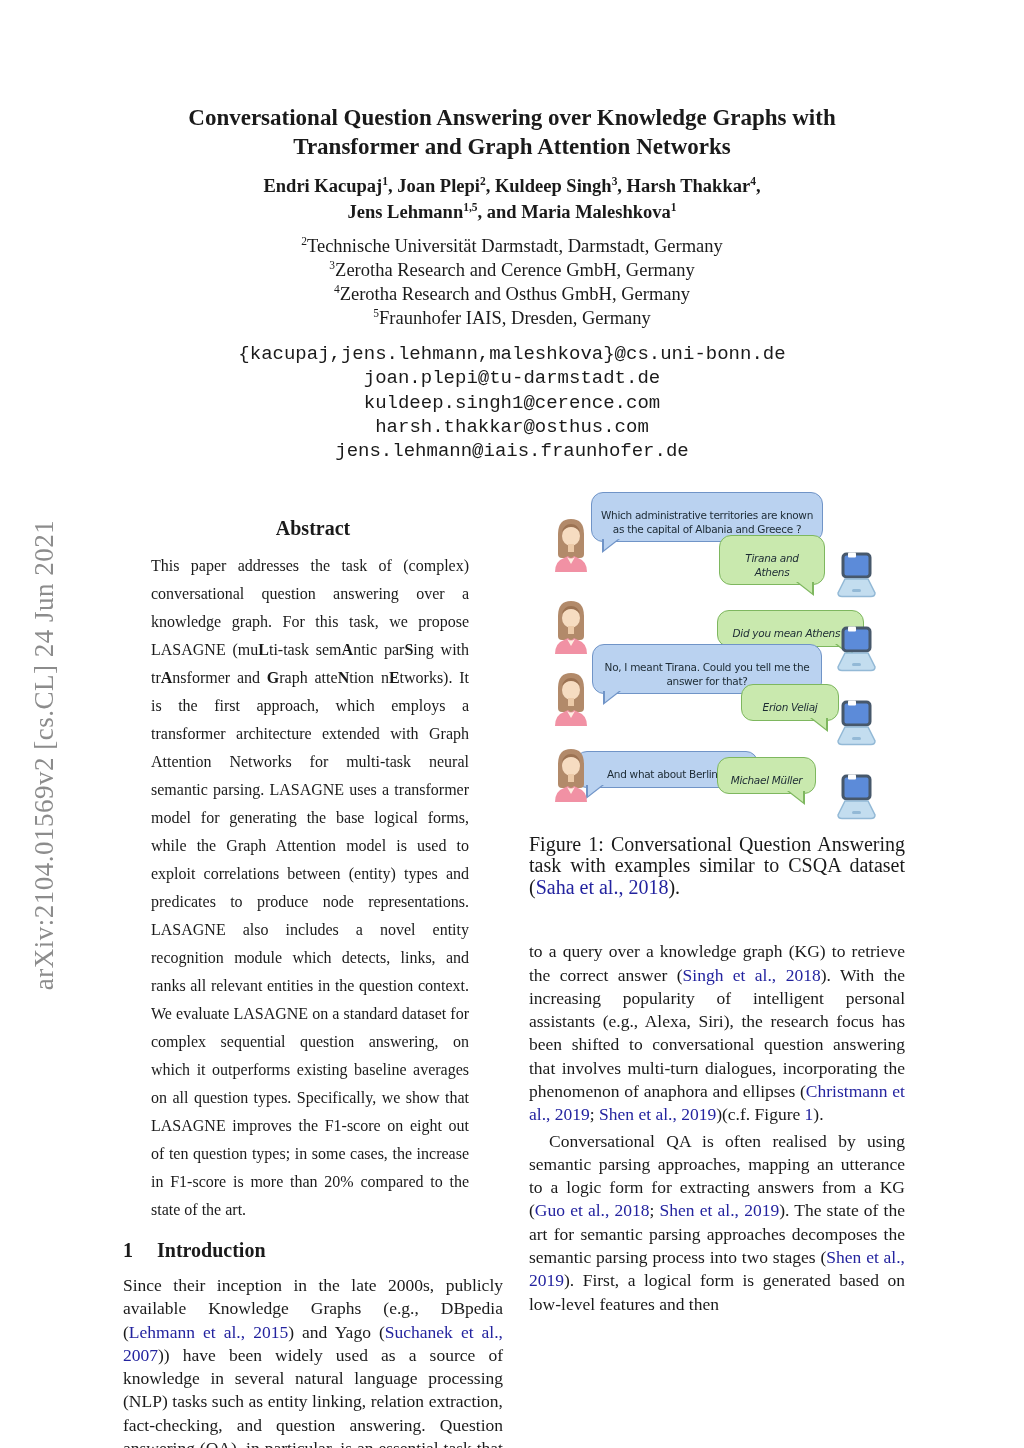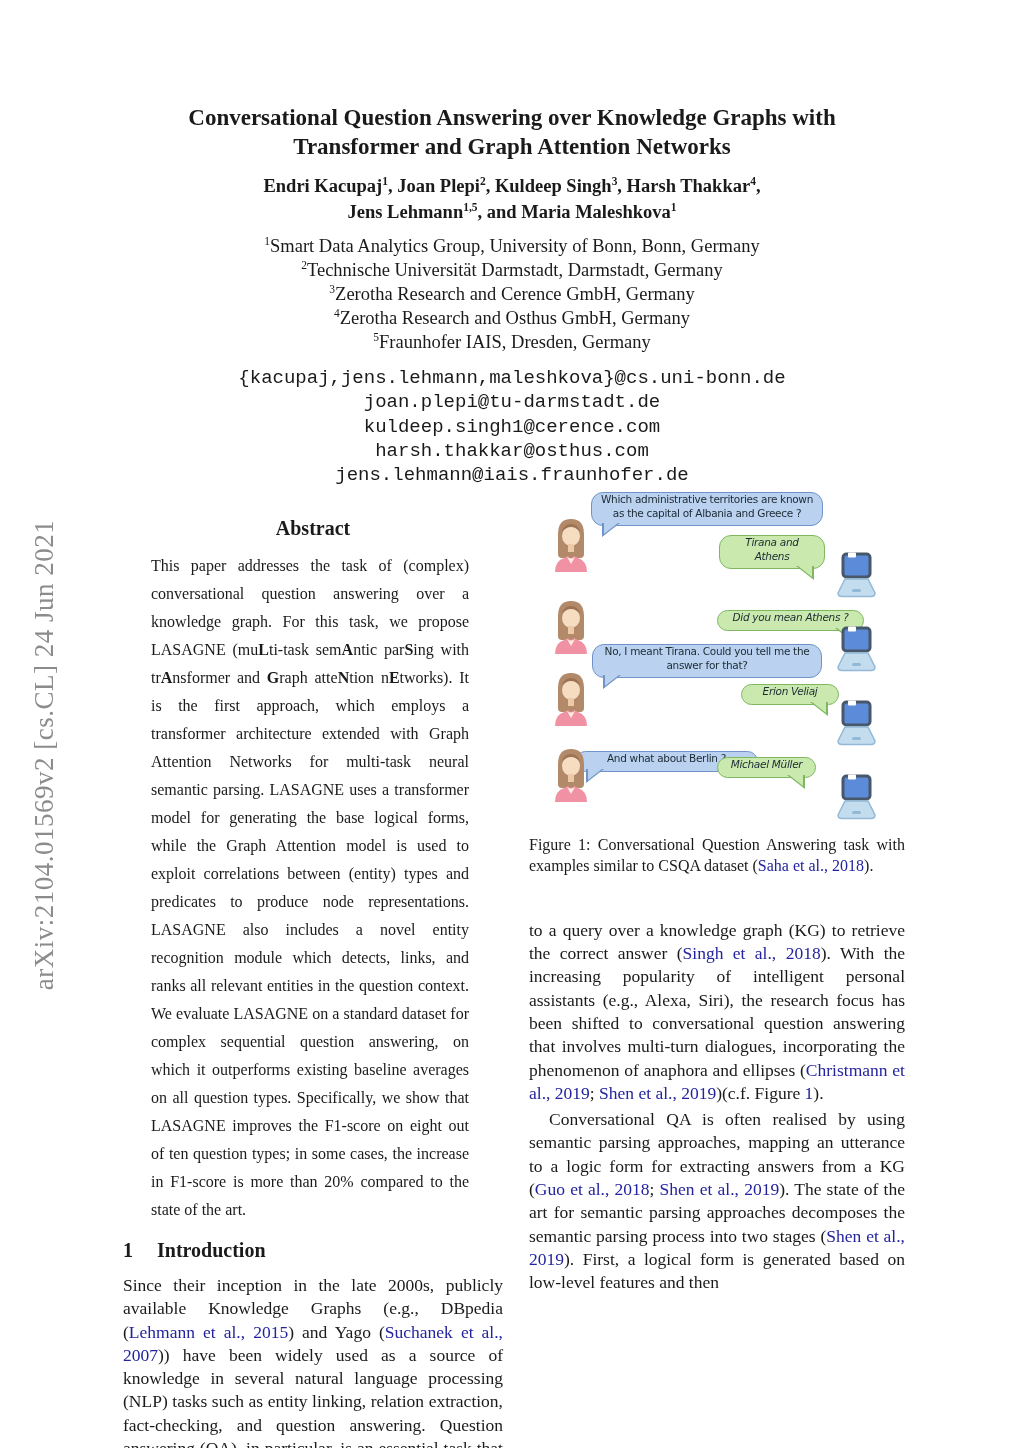--- a/index.html
+++ b/index.html
@@ -32,29 +32,29 @@
   .abstract-heading { margin:0; text-align:center; font-size:20px; font-weight:bold; }
   .abstract-body { margin:12px 34px 0 28px; text-align:justify; font-size:16px; line-height:28px; }
 
   .section-heading { margin:15px 0 0 0; font-size:20px; font-weight:bold; }
   .section-number { display:inline-block; margin-right:24px; }
 
   .body-par { margin:12px 0 0 0; text-align:justify; font-size:17.5px; line-height:23.3px; }
   .rc-par1 { margin-top:42px; }
   .rc-par2 { margin-top:3px; text-indent:20px; }
 
-  .caption { margin:12px 0 0 0; text-align:justify; font-size:16px; line-height:21.4px; }
+  .caption { margin:12px 0 0 0; text-align:justify; font-size:20px; line-height:21.4px; }
 
   .link-seg { color:var(--link, #23239f); }
   .bold-seg { font-weight:bold; }
 
   
   .chat { position:relative; width:376px; height:332px; font-family:"DejaVu Sans", sans-serif; }
   .bubble {
-    position:absolute; box-sizing:border-box; padding:0 8px 5px;
+    position:absolute; box-sizing:border-box; padding:16px 8px 5px;
     border-radius:12px; font-size:10.5px; line-height:1.3; font-weight:500;
     letter-spacing:-0.3px; text-align:center; white-space:pre-line; color:#1c2a33;
   }
   .bubble.user { background:var(--user-bubble-fill,#bad2f0); border:1.5px solid var(--user-bubble-border,#7094c7); }
   .bubble.bot  { background:var(--bot-bubble-fill,#c9e9ae);  border:1.5px solid var(--bot-bubble-border,#7eb75f);font-style:italic; }
   .bubble.user::before { content:""; position:absolute; left:10px; bottom:-12px; width:0; height:0;
     border-top:14px solid var(--user-bubble-border,#7094c7); border-right:18px solid transparent; }
   .bubble.user::after  { content:""; position:absolute; left:12px; bottom:-9px; width:0; height:0;
     border-top:11px solid var(--user-bubble-fill,#bad2f0); border-right:14px solid transparent; }
   .bubble.bot::before  { content:""; position:absolute; right:10px; bottom:-12px; width:0; height:0;
@@ -107,21 +107,20 @@
   <header class="header">
     <h1 class="title">
       <span>Conversational Question Answering over Knowledge Graphs with</span>
       <span>Transformer and Graph Attention Networks</span>
     </h1>
     <div class="authors-block">
       <div><span>Endri Kacupaj</span><span class="sup">1</span><span>, Joan Plepi</span><span class="sup">2</span><span>, Kuldeep Singh</span><span class="sup">3</span><span>, Harsh Thakkar</span><span class="sup">4</span><span>,</span></div>
       <div><span>Jens Lehmann</span><span class="sup">1,5</span><span>, and Maria Maleshkova</span><span class="sup">1</span></div>
     </div>
     <div class="affils">
-      <div><span class="sup">1</span><span>Smart Data Analytics Group, University of Bonn, Bonn, Germany</span></div>
       <div><span class="sup">2</span><span>Technische Universität Darmstadt, Darmstadt, Germany</span></div>
       <div><span class="sup">3</span><span>Zerotha Research and Cerence GmbH, Germany</span></div>
       <div><span class="sup">4</span><span>Zerotha Research and Osthus GmbH, Germany</span></div>
       <div><span class="sup">5</span><span>Fraunhofer IAIS, Dresden, Germany</span></div>
     </div>
     <div class="emails">
       <div>{kacupaj,jens.lehmann,maleshkova}@cs.uni-bonn.de</div>
       <div>joan.plepi@tu-darmstadt.de</div>
       <div>kuldeep.singh1@cerence.com</div>
       <div>harsh.thakkar@osthus.com</div>

